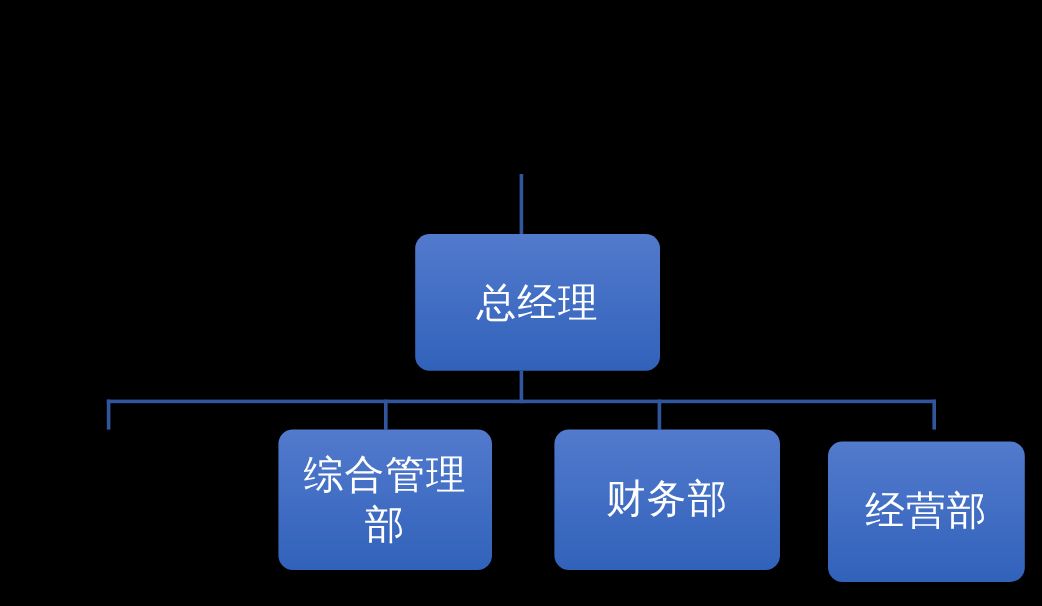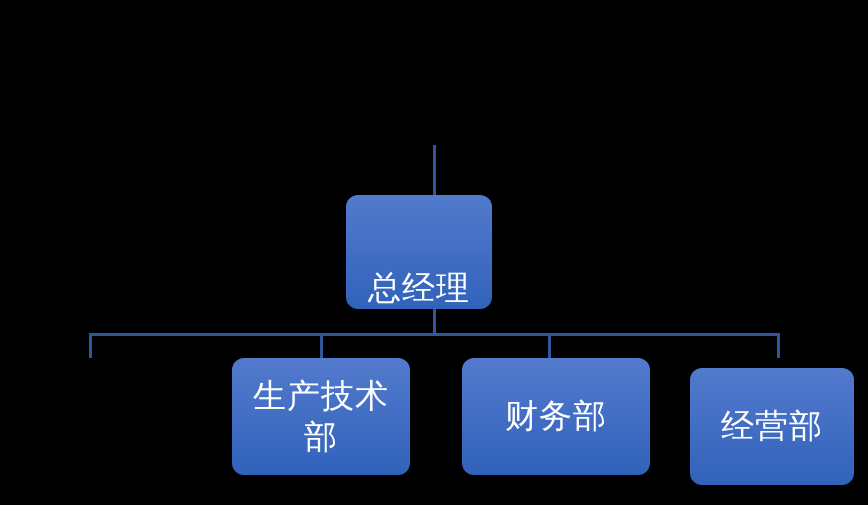--- a/index.html
+++ b/index.html
@@ -39,21 +39,21 @@
     text-align: center;
     white-space: pre-line;
     letter-spacing: 1px;
   }
   .edge {
     position: absolute;
     background: var(--line);
   }
   
   .n-chairman { left: 347px; top: 29px;  width: 175px; height: 116px; }
-  .n-gm       { left: 346px; top: 195px; width: 146px; height: 114px; align-items: flex-end; }
+  .n-gm       { left: 346px; top: 195px; width: 204px; height: 114px; }
   .n-dept1    { left: 3px;   top: 358px; width: 175px; height: 117px; }
   .n-dept2    { left: 232px; top: 358px; width: 178px; height: 117px; }
   .n-dept3    { left: 462px; top: 358px; width: 188px; height: 117px; }
   .n-dept4    { left: 690px; top: 368px; width: 164px; height: 117px; }
   
   .e-v1    { left: 433px; top: 145px; width: 3px;   height: 50px; }
   .e-v2    { left: 433px; top: 309px; width: 3px;   height: 27px; }
   .e-h     { left: 89px;  top: 333px; width: 691px; height: 3px;  }
   .e-dropA { left: 89px;  top: 333px; width: 3px;   height: 25px; }
   .e-dropB { left: 320px; top: 333px; width: 3px;   height: 25px; }
@@ -73,21 +73,21 @@
   <div class="edge e-dropC"></div>
   <div class="edge e-dropD"></div>
 
 
   <div class="node n-gm">
     <span class="label">总经理</span>
   </div>
 
 
   <div class="node n-dept2">
-    <span class="label">生产技术部</span>
+    <span class="label">综合管理部</span>
   </div>
 
   <div class="node n-dept3">
     <span class="label">财务部</span>
   </div>
 
   <div class="node n-dept4">
     <span class="label">经营部</span>
   </div>
 

